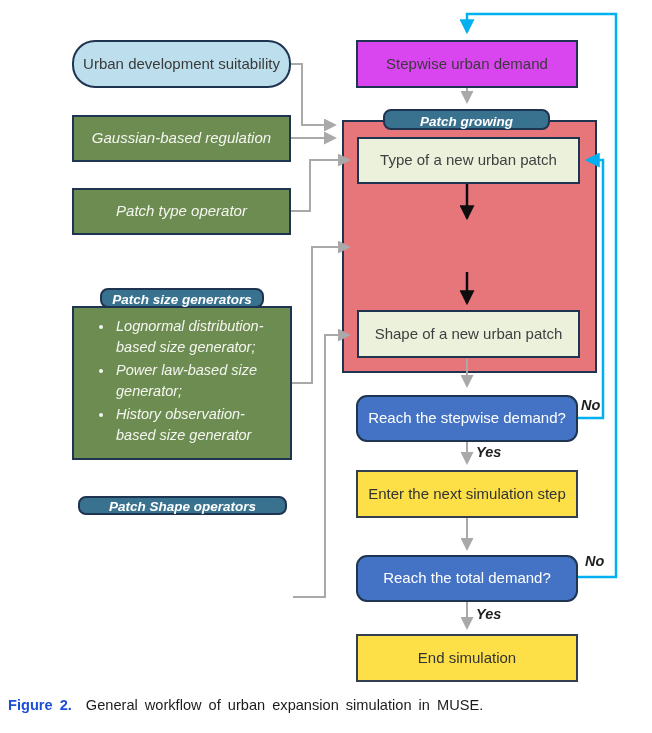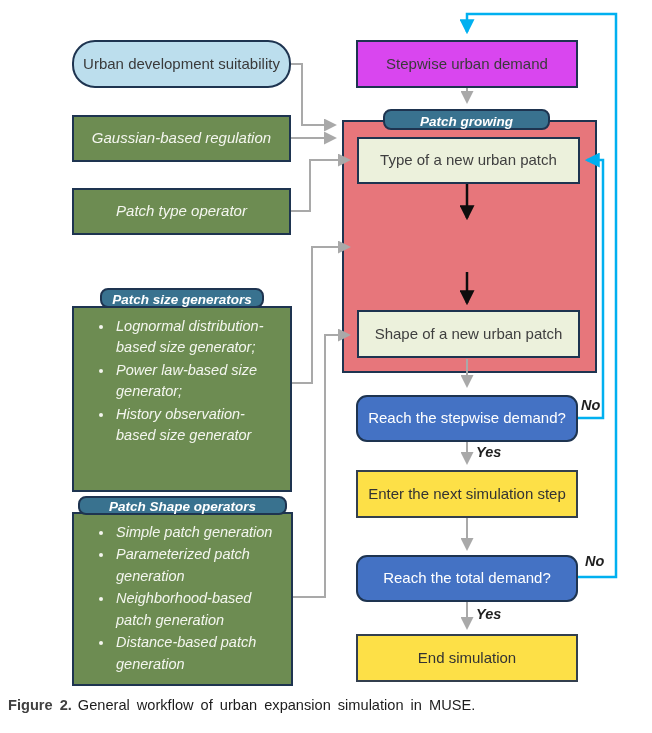--- a/index.html
+++ b/index.html
@@ -33,21 +33,21 @@
   .listbox ul{margin:8px 0 0 0;padding:0 6px 0 40px;list-style:disc outside;}
   .listbox li{margin:0 0 1px 0;line-height:1.48;text-align:left;padding-left:2px;}
   .flowlabel{
     position:absolute;font-size:14.5px;font-style:italic;font-weight:bold;color:#1f1f1f;z-index:5;
   }
   #connectors{position:absolute;left:0;top:0;z-index:2;}
   #caption{
     position:absolute;left:8px;top:697px;width:632px;font-size:14.6px;color:#1c1c1c;
     word-spacing:3px;z-index:3;text-align:left;
   }
-  #caption .figlabel{color:#404040;font-weight:bold;margin-right:6px;}
+  #caption .figlabel{color:#1d4ed8;font-weight:bold;margin-right:14px;}
 </style>
 </head>
 <body>
 
 <div id="stage">
 
   <div class="redframe" style="left:342px;top:120px;width:255px;height:253px;"></div>
 
   <svg id="connectors" width="652" height="733" viewBox="0 0 652 733">
     <defs>
@@ -95,38 +95,30 @@
     <span>Patch type operator</span>
   </div>
 
   <div class="box green" style="left:72px;top:115px;width:219px;height:47px;">
     <span>Gaussian-based regulation</span>
   </div>
 
   <div class="pill" style="left:100px;top:288px;width:164px;height:20px;">
     <span>Patch size generators</span>
   </div>
-  <div class="listbox" style="left:72px;top:306px;width:220px;height:186px;">
+  <div class="listbox" style="left:72px;top:306px;width:220px;height:154px;">
     <ul>
       <li>Lognormal distribution-based size generator;</li>
       <li>Power law-based size generator;</li>
       <li>History observation-based size generator</li>
     </ul>
   </div>
 
   <div class="pill" style="left:78px;top:496px;width:209px;height:19px;">
     <span>Patch Shape operators</span>
-  </div>
-  <div class="listbox" style="left:72px;top:512px;width:221px;height:174px;">
-    <ul>
-      <li>Simple patch generation</li>
-      <li>Parameterized patch generation</li>
-      <li>Neighborhood-based patch generation</li>
-      <li>Distance-based patch generation</li>
-    </ul>
   </div>
 
   <div class="box lightblue2" style="left:356px;top:40px;width:222px;height:48px;">
     <span>Stepwise urban demand</span>
   </div>
 
   <div class="pill" style="left:383px;top:109px;width:167px;height:21px;">
     <span>Patch growing</span>
   </div>
 

